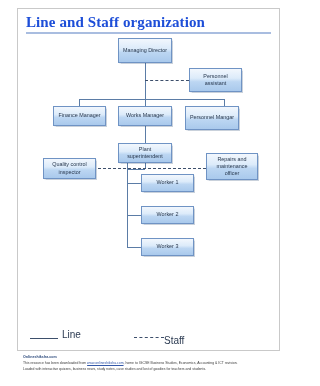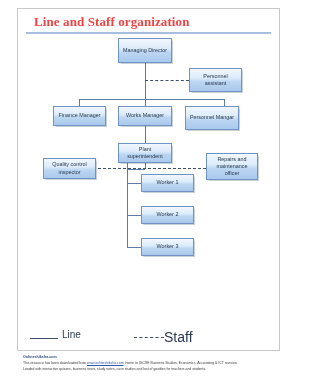--- a/index.html
+++ b/index.html
@@ -29,27 +29,27 @@
     width: 263px;
     height: 343px;
     border: 1px solid #c9c9c9;
     box-sizing: border-box;
     background: #ffffff;
   }
 
   
   #title {
     position: absolute;
-    left: 34px;
+    left: 26px;
     top: 14px;
     width: 245px;
     font-family: "Liberation Serif", serif;
-    font-size: 13px;
+    font-size: 15px;
     font-weight: bold;
-    color: #ef4444;
+    color: #1d4ed8;
     letter-spacing: .1px;
     white-space: nowrap;
   }
   #title-rule {
     position: absolute;
     left: 26px;
     top: 32px;
     width: 245px;
     height: 1.5px;
     background: #a9bde0;
@@ -125,22 +125,22 @@
     position: absolute;
     left: 117px;
     top: 11px;
     width: 30px;
     height: 0;
     border-top: 1.5px dashed #3d4f6b;
   }
   #legend-staff-label {
     position: absolute;
     left: 147px;
-    top: 3px;
-    font-size: 14px;
+    top: 9px;
+    font-size: 10px;
     color: #2b3a51;
   }
 
   
   #footer {
     position: absolute;
     left: 17px;
     top: 355px;
     width: 263px;
   }

